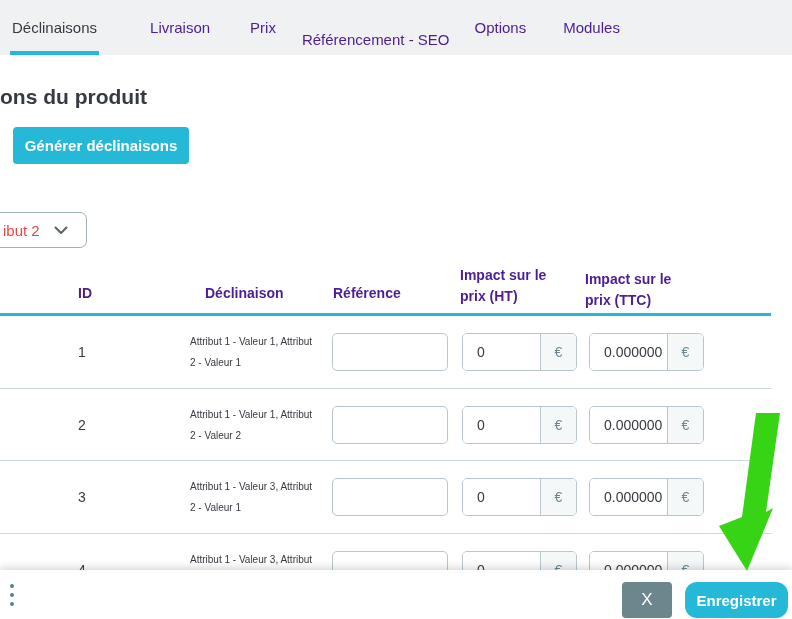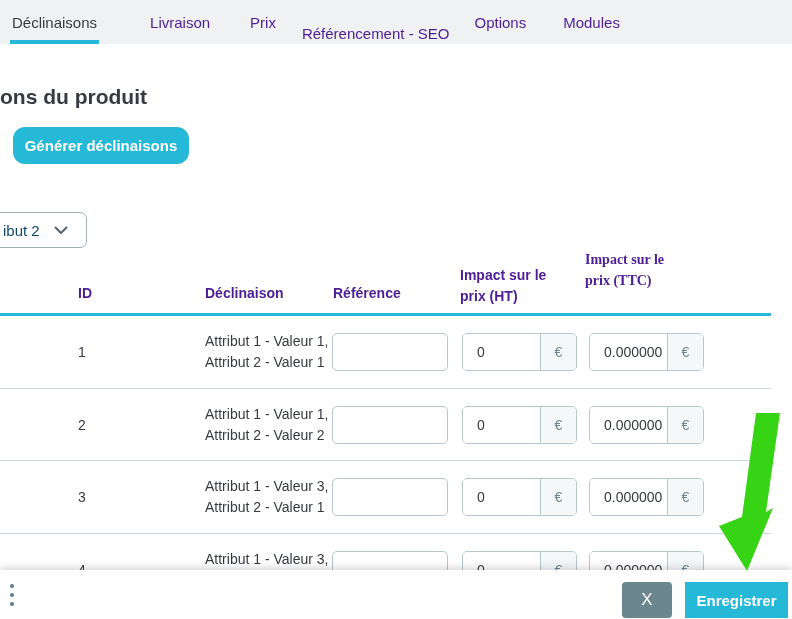--- a/index.html
+++ b/index.html
@@ -1,56 +1,56 @@
 <!DOCTYPE html>
 <html><head>
 <meta charset="utf-8">
 <style>
   * { margin:0; padding:0; box-sizing:border-box; }
   html,body { background:#fff; }
   body { font-family:"Liberation Sans", sans-serif; color:#363a41; }
   .screen { position:relative; width:792px; height:619px; overflow:hidden; background:#fff; }
 
   
-  .tabbar { position:absolute; top:0; left:0; width:792px; height:44px;
+  .tabbar { position:absolute; top:0; left:0; width:792px; height:55px;
             background:#eff1f3; display:flex; align-items:stretch; padding-left:12px; }
   .tab { position:relative; display:flex; align-items:center; font-size:15px;
          color:#4c1d95; cursor:pointer; white-space:nowrap; }
   .tab + .tab { margin-left:0; }
   .tab.m53 { margin-right:53px; } .tab.m40 { margin-right:40px; }
   .tab.m26 { margin-right:26px; } .tab.m25 { margin-right:25px;margin-top:23px; } .tab.m37 { margin-right:37px; }
   .tab.active { color:#363a41; }
   .tab.active::after { content:""; position:absolute; left:-2px; right:-2px; bottom:0;
                        height:4px; background:#25b9d7; }
 
   
   .page-heading { position:absolute; top:85px; left:0; font-size:21px; font-weight:700;
                   color:#363a41; white-space:nowrap;text-align:center; }
   .btn-generate { position:absolute; top:127px; left:13px; width:176px; height:37px;
-                  background:#25b9d7; border:none; border-radius:12px; color:#fff;
+                  background:#25b9d7; border:none; border-radius:4px; color:#fff;
                   font-family:inherit; font-size:15px; font-weight:700; cursor:pointer; }
 
   .attr-select { position:absolute; top:212px; left:-18px; width:105px; height:36px;
                  border:1px solid #9fb0ba; border-radius:7px; background:#fff;
                  display:flex; align-items:center; padding-left:20px; cursor:pointer; }
-  .attr-select .sel-label { font-size:15px; color:#0c4a6e; }
+  .attr-select .sel-label { font-size:15px; color:#ef4444; }
   .attr-select .chev { margin-left:14px; display:flex; }
 
   
   .thead { position:absolute; top:258px; left:0; width:771px; height:55px; }
   .th { position:absolute; bottom:9px; font-size:14px; font-weight:700; color:#4c1d95; line-height:21px; }
   .th-id { left:78px; } .th-comb { left:205px; } .th-ref { left:333px; }
-  .th-ht { left:460px; width:96px; bottom:6px; } .th-ttc { left:585px; width:96px; bottom:22px;font-family:Liberation Serif, serif; }
+  .th-ht { left:460px; width:96px; bottom:6px; } .th-ttc { left:585px; width:96px; bottom:2px; }
   .head-rule { position:absolute; top:313px; left:0; width:771px; height:3px; background:#25b9d7; }
 
   .tbody { position:absolute; top:316px; left:0; width:771px; }
   .trow { position:relative; width:771px; height:73px; border-bottom:1px solid #ccd9de; }
   .cell-id { position:absolute; left:78px; top:50%; transform:translateY(-50%); font-size:14px; }
-  .cell-comb { position:absolute; left:205px; top:50%; transform:translateY(-50%);
-               width:127px; font-size:14px; line-height:21px; }
+  .cell-comb { position:absolute; left:190px; top:50%; transform:translateY(-50%);
+               width:127px; font-size:10px; line-height:21px; }
   .cell-ref, .cell-ht, .cell-ttc { position:absolute; top:50%; transform:translateY(-50%); }
   .cell-ref { left:332px; } .cell-ht { left:462px; } .cell-ttc { left:589px; }
 
   .txt-input { width:116px; height:38px; border:1px solid #b8c7ce; border-radius:5px;
                font-family:inherit; font-size:14px; color:#363a41; padding:0 12px; outline:none; background:#fff; }
   .input-group { display:flex; width:115px; height:38px; border:1px solid #b8c7ce;
                  border-radius:5px; overflow:hidden; background:#fff; }
   .input-group input { width:77px; height:100%; border:none; outline:none;
                        font-family:inherit; font-size:14px; color:#363a41; padding:0 0 0 14px; }
   .addon { width:38px; display:flex; align-items:center; justify-content:center;
@@ -60,21 +60,21 @@
   .footer { position:absolute; top:570px; left:0; width:792px; height:49px; background:#fff;
             box-shadow:0 -3px 7px rgba(54,58,65,0.18); z-index:40; }
   .kebab { position:absolute; left:4px; top:13px; width:16px; height:24px; display:flex;
            flex-direction:column; justify-content:space-between; align-items:center;
            padding:1px 0; cursor:pointer; background:none; border:none; }
   .kebab .dot { width:4px; height:4px; border-radius:50%; background:#56808f; }
   .btn-close { position:absolute; left:622px; top:12px; width:50px; height:36px;
                background:#6c868e; border:none; border-radius:4px; color:#fff;
                font-family:inherit; font-size:17px; cursor:pointer; }
   .btn-save { position:absolute; left:685px; top:12px; width:103px; height:36px;
-              background:#25b9d7; border:none; border-radius:0; color:#fff;
+              background:#25b9d7; border:none; border-radius:12px; color:#fff;
               font-family:inherit; font-size:15px; font-weight:700; cursor:pointer; }
 
   
   .arrow-overlay { position:absolute; top:0; left:0; width:792px; height:619px;
                    pointer-events:none; z-index:50; }
 </style>
 </head>
 <body>
 
 <div class="screen">

